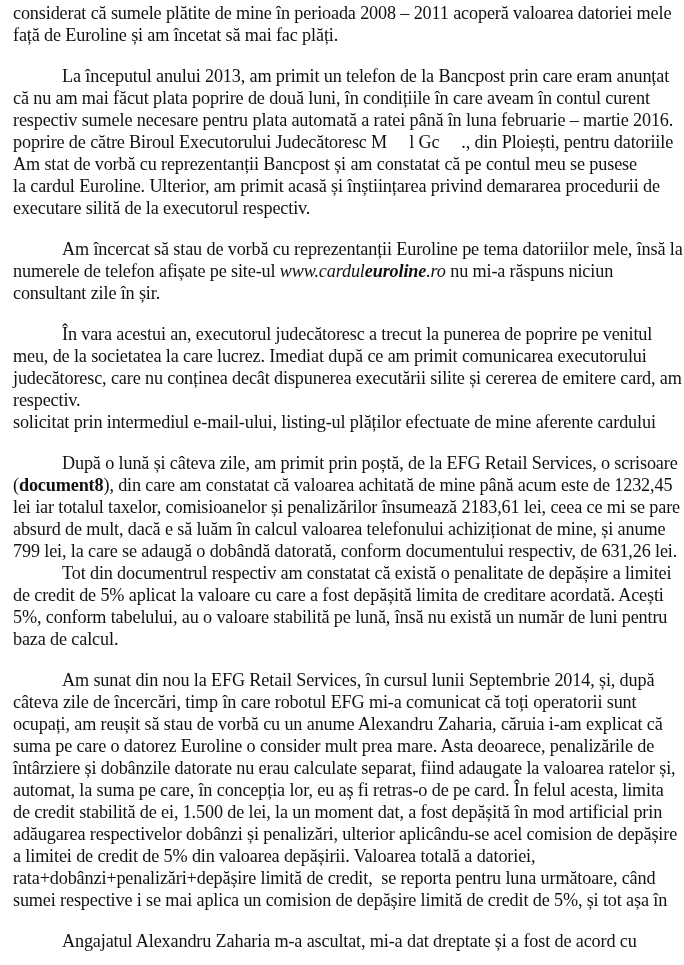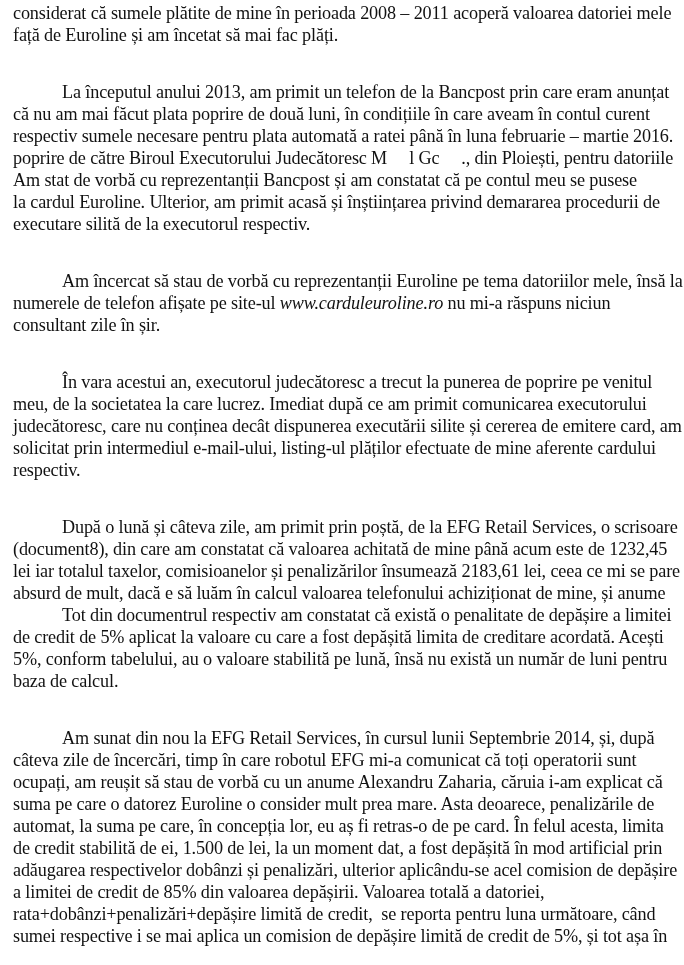--- a/index.html
+++ b/index.html
@@ -21,33 +21,33 @@
     font-family: "Liberation Serif", "DejaVu Serif", serif;
     font-size: 18.2px;
     line-height: 22px;
     color: #111111;
     letter-spacing: -0.15px;
   }
   .para {
     margin: 0;
   }
   .para + .para {
-    margin-top: 35px;
+    margin-top: 19px;
   }
   .para.tight {
     margin-top: 0 !important;
   }
   .line {
     display: block;
     white-space: pre;
   }
   .indent {
     padding-left: 49px;
   }
-  .bold { font-weight: normal; }
+  .bold { font-weight: bold; }
   .italic { font-style: italic; }
 </style>
 </head>
 <body>
 
 <div class="page">
 
   <p class="para">
     <span class="line">considerat că sumele plătite de mine în perioada 2008 – 2011 acoperă valoarea datoriei mele</span>
     <span class="line">față de Euroline și am încetat să mai fac plăți.</span>
@@ -66,47 +66,49 @@
   <p class="para">
     <span class="line indent">Am încercat să stau de vorbă cu reprezentanții Euroline pe tema datoriilor mele, însă la</span>
     <span class="line"><span id="p2-before">numerele de telefon afișate pe site-ul </span><span class="italic"><span>www.cardul</span><span class="bold">euroline</span><span>.ro</span></span><span id="p2-after"> nu mi-a răspuns niciun</span></span>
     <span class="line">consultant zile în șir.</span>
   </p>
 
   <p class="para">
     <span class="line indent">În vara acestui an, executorul judecătoresc a trecut la punerea de poprire pe venitul</span>
     <span class="line">meu, de la societatea la care lucrez. Imediat după ce am primit comunicarea executorului</span>
     <span class="line">judecătoresc, care nu conținea decât dispunerea executării silite și cererea de emitere card, am</span>
+    <span class="line">respectiv.</span>
     <span class="line">solicitat prin intermediul e-mail-ului, listing-ul plăților efectuate de mine aferente cardului</span>
-    <span class="line">respectiv.</span>
   </p>
 
   <p class="para">
     <span class="line indent">După o lună și câteva zile, am primit prin poștă, de la EFG Retail Services, o scrisoare</span>
     <span class="line"><span id="p4-before">(</span><span class="bold">document8</span><span id="p4-after">), din care am constatat că valoarea achitată de mine până acum este de 1232,45</span></span>
     <span class="line">lei iar totalul taxelor, comisioanelor și penalizărilor însumează 2183,61 lei, ceea ce mi se pare</span>
     <span class="line">absurd de mult, dacă e să luăm în calcul valoarea telefonului achiziționat de mine, și anume</span>
+    <span class="line">799 lei, la care se adaugă o dobândă datorată, conform documentului respectiv, de 631,26 lei.</span>
   </p>
 
   <p class="para tight">
     <span class="line indent">Tot din documentrul respectiv am constatat că există o penalitate de depășire a limitei</span>
     <span class="line">de credit de 5% aplicat la valoare cu care a fost depășită limita de creditare acordată. Acești</span>
     <span class="line">5%, conform tabelului, au o valoare stabilită pe lună, însă nu există un număr de luni pentru</span>
     <span class="line">baza de calcul.</span>
   </p>
 
   <p class="para">
     <span class="line indent">Am sunat din nou la EFG Retail Services, în cursul lunii Septembrie 2014, și, după</span>
     <span class="line">câteva zile de încercări, timp în care robotul EFG mi-a comunicat că toți operatorii sunt</span>
     <span class="line">ocupați, am reușit să stau de vorbă cu un anume Alexandru Zaharia, căruia i-am explicat că</span>
     <span class="line">suma pe care o datorez Euroline o consider mult prea mare. Asta deoarece, penalizările de</span>
+    <span class="line">întârziere și dobânzile datorate nu erau calculate separat, fiind adaugate la valoarea ratelor și,</span>
     <span class="line">automat, la suma pe care, în concepția lor, eu aș fi retras-o de pe card. În felul acesta, limita</span>
     <span class="line">de credit stabilită de ei, 1.500 de lei, la un moment dat, a fost depășită în mod artificial prin</span>
     <span class="line">adăugarea respectivelor dobânzi și penalizări, ulterior aplicându-se acel comision de depășire</span>
-    <span class="line">a limitei de credit de 85% din valoarea depășirii. Valoarea totală a datoriei,</span>
+    <span class="line">a limitei de credit de 5% din valoarea depășirii. Valoarea totală a datoriei,</span>
     <span class="line">rata+dobânzi+penalizări+depășire limită de credit,  se reporta pentru luna următoare, când</span>
     <span class="line">sumei respective i se mai aplica un comision de depășire limită de credit de 5%, și tot așa în</span>
   </p>
 
   <p class="para">
     <span class="line indent">Angajatul Alexandru Zaharia m-a ascultat, mi-a dat dreptate și a fost de acord cu</span>
 
   </p>
 
 </div>

